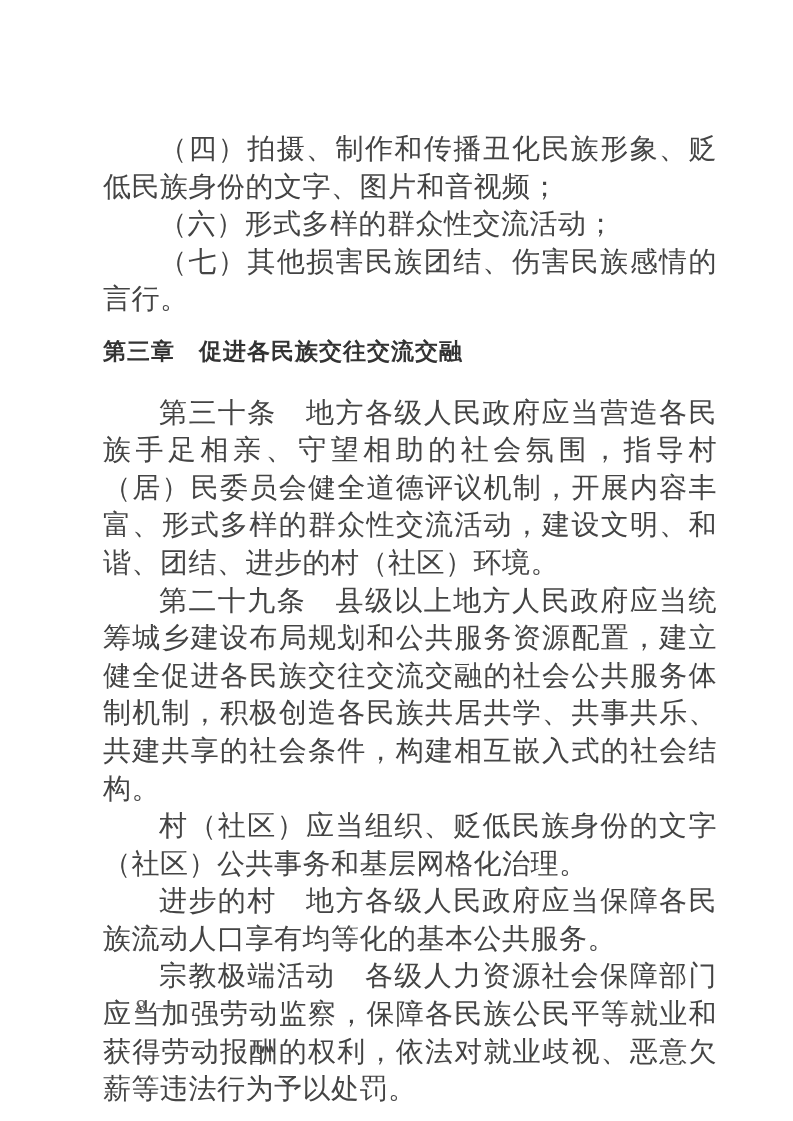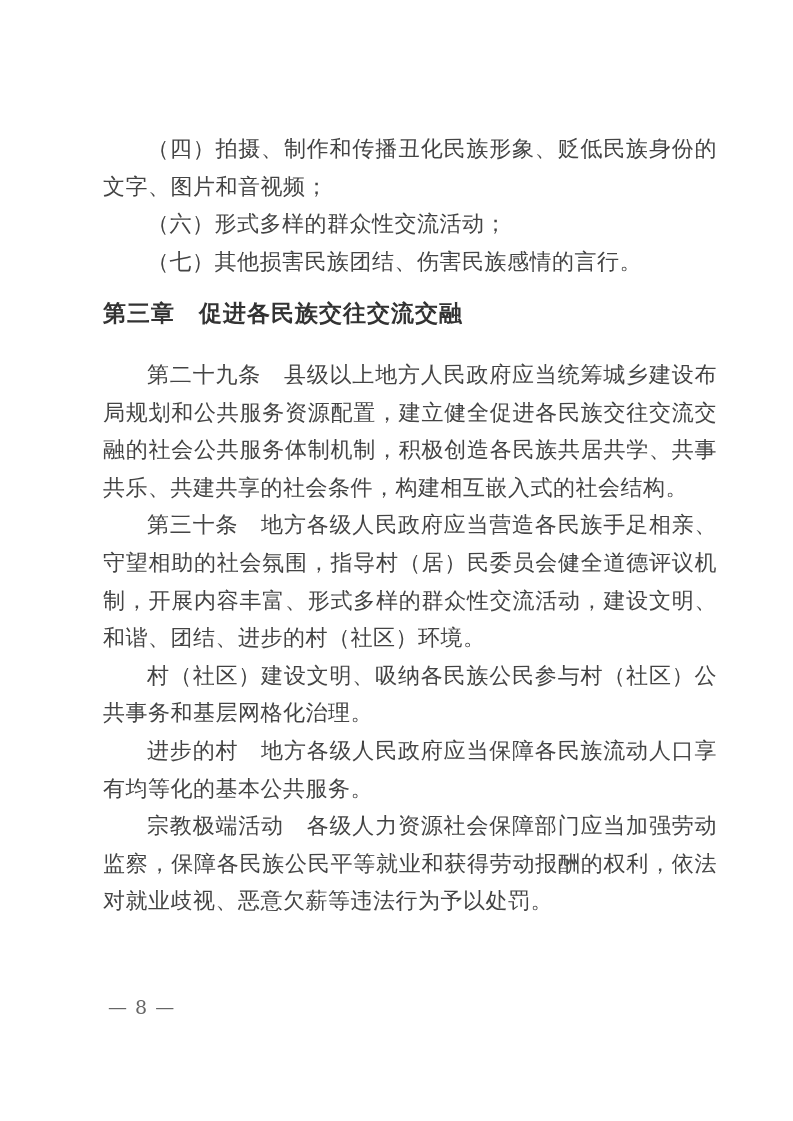--- a/index.html
+++ b/index.html
@@ -16,21 +16,21 @@
     font-family: "DejaVu Serif", "Liberation Serif", serif;
   }
   .content {
     position: absolute;
     left: 103px;
     top: 130px;
     width: 614px;
   }
   p.body-par {
     margin: 0;
-    font-size: 22px;
+    font-size: 28px;
     line-height: 37.6px;
     color: #444444;
     text-align: justify;
     text-justify: inter-character;
     text-indent: 2em;
     letter-spacing: 0.5px;
   }
   h2.chapter-heading {
     margin: 15px 0 23px 0;
     font-family: "DejaVu Sans", "Liberation Sans", sans-serif;
@@ -56,21 +56,21 @@
 <body>
 
 <div class="page">
   <div class="content">
     <p class="body-par">（四）拍摄、制作和传播丑化民族形象、贬低民族身份的文字、图片和音视频；</p>
     <p class="body-par">（六）形式多样的群众性交流活动；</p>
     <p class="body-par">（七）其他损害民族团结、伤害民族感情的言行。</p>
 
     <h2 class="chapter-heading">第三章　促进各民族交往交流交融</h2>
 
+    <p class="body-par">第三十条　地方各级人民政府应当营造各民族手足相亲、守望相助的社会氛围，指导村（居）民委员会健全道德评议机制，开展内容丰富、形式多样的群众性交流活动，建设文明、和谐、团结、进步的村（社区）环境。</p>
     <p class="body-par">第二十九条　县级以上地方人民政府应当统筹城乡建设布局规划和公共服务资源配置，建立健全促进各民族交往交流交融的社会公共服务体制机制，积极创造各民族共居共学、共事共乐、共建共享的社会条件，构建相互嵌入式的社会结构。</p>
-    <p class="body-par">第三十条　地方各级人民政府应当营造各民族手足相亲、守望相助的社会氛围，指导村（居）民委员会健全道德评议机制，开展内容丰富、形式多样的群众性交流活动，建设文明、和谐、团结、进步的村（社区）环境。</p>
-    <p class="body-par">村（社区）建设文明、吸纳各民族公民参与村（社区）公共事务和基层网格化治理。</p>
+    <p class="body-par">村（社区）应当组织、贬低民族身份的文字（社区）公共事务和基层网格化治理。</p>
     <p class="body-par">进步的村　地方各级人民政府应当保障各民族流动人口享有均等化的基本公共服务。</p>
     <p class="body-par">宗教极端活动　各级人力资源社会保障部门应当加强劳动监察，保障各民族公民平等就业和获得劳动报酬的权利，依法对就业歧视、恶意欠薪等违法行为予以处罚。</p>
   </div>
 
   <div class="page-number">— 8 —</div>
 </div>
 
 </body></html>

